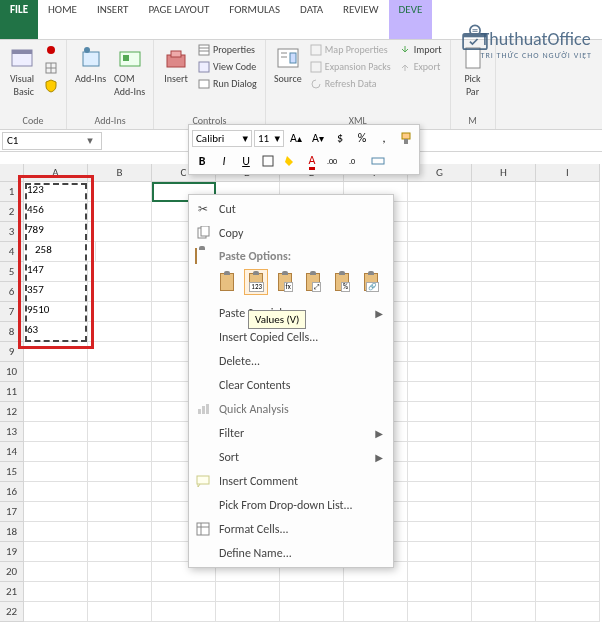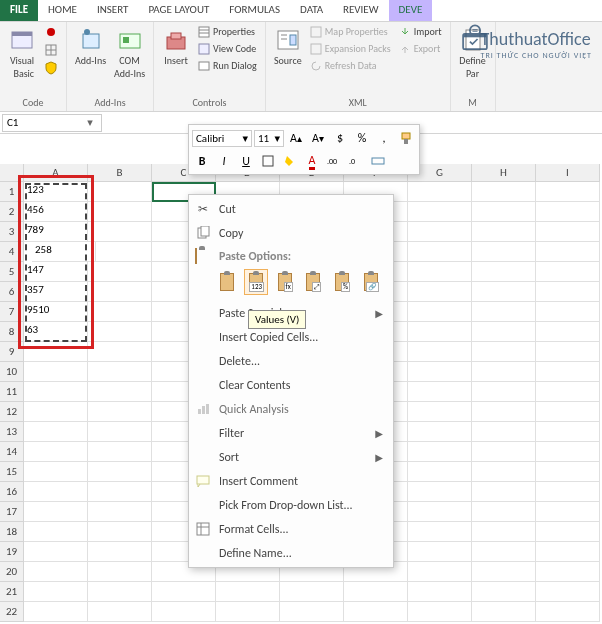--- a/index.html
+++ b/index.html
@@ -1,19 +1,19 @@
 <!DOCTYPE html>
 <html><head>
 <meta charset="utf-8">
 <style>
 * { box-sizing: border-box; margin: 0; padding: 0; font-family: Calibri, Arial, sans-serif; }
 body { width: 602px; height: 624px; overflow: hidden; background: #fff; font-size: 12px; position: relative; }
 
 
-.ribbon-tabs { display: flex; height: 22px; background: #fff; border-bottom: 1px solid #d4d4d4; }
+.ribbon-tabs { display: flex; height: 40px; background: #fff; border-bottom: 1px solid #d4d4d4; }
 .ribbon-tab { padding: 3px 10px; font-size: 11px; color: #444; cursor: pointer; }
 .ribbon-tab.file { background: #217346; color: #fff; font-weight: bold; }
 .ribbon-tab.active { background: #c4b5fd; color: #217346; }
 
 
 .ribbon { display: flex; height: 90px; background: #f3f3f3; border-bottom: 1px solid #d4d4d4; }
 .ribbon-group { display: flex; flex-direction: column; justify-content: space-between; padding: 2px 6px; border-right: 1px solid #e0e0e0; }
 .ribbon-group-content { display: flex; gap: 4px; }
 .ribbon-group-label { text-align: center; font-size: 10px; color: #666; padding-top: 2px; }
 .ribbon-btn { display: flex; flex-direction: column; align-items: center; padding: 2px; cursor: pointer; font-size: 10px; color: #444; }
@@ -129,21 +129,21 @@
           </span>
         <span>Add-Ins</span>
       </div>
       <div class="ribbon-btn">
         <span class="icon">
             <svg width="26" height="26">
               <rect x="3" y="7" width="20" height="14" fill="#efe" stroke="#5a5"></rect>
               <rect x="6" y="10" width="6" height="6" fill="#5a5"></rect>
             </svg>
           </span>
-        <span style="white-space:pre;text-align:center">COM
+        <span style="white-space:pre;text-align:left">COM
 Add-Ins</span>
       </div>
     </div>
     <div class="ribbon-group-label">Add-Ins</div>
   </div>
 
   <div class="ribbon-group">
     <div class="ribbon-group-content">
       <div class="ribbon-btn">
         <span class="icon">
@@ -230,21 +230,21 @@
   </div>
 
   <div class="ribbon-group">
     <div class="ribbon-group-content">
       <div class="ribbon-btn">
         <span class="icon">
             <svg width="26" height="26">
               <rect x="6" y="3" width="14" height="20" fill="#fff" stroke="#888"></rect>
             </svg>
           </span>
-        <span style="white-space:pre;text-align:center">Define
+        <span style="white-space:pre;text-align:center">Pick
 Par</span>
       </div>
     </div>
     <div class="ribbon-group-label">M</div>
   </div>
 </div>
 
 <div class="formula-bar">
   <div class="name-box">
     <span style="flex:1">C1</span>

